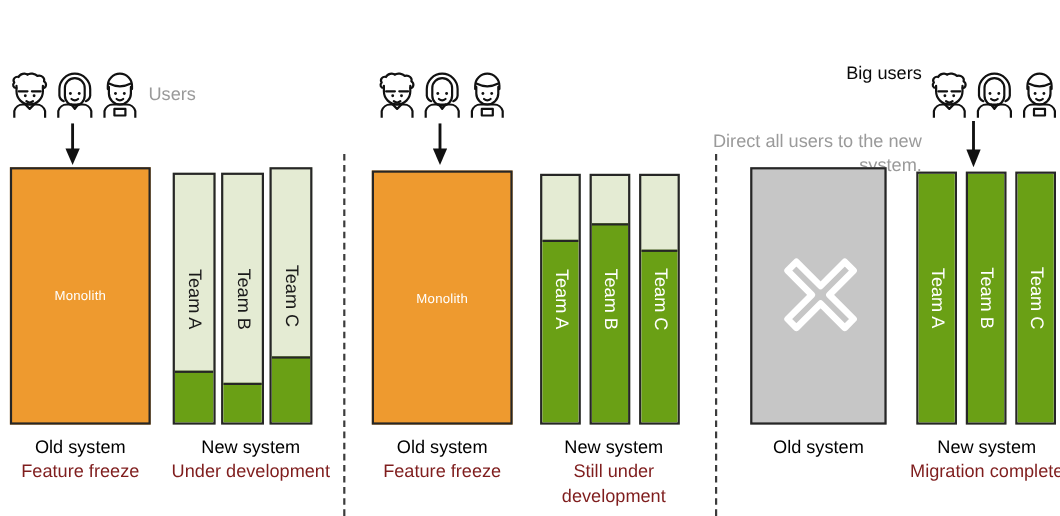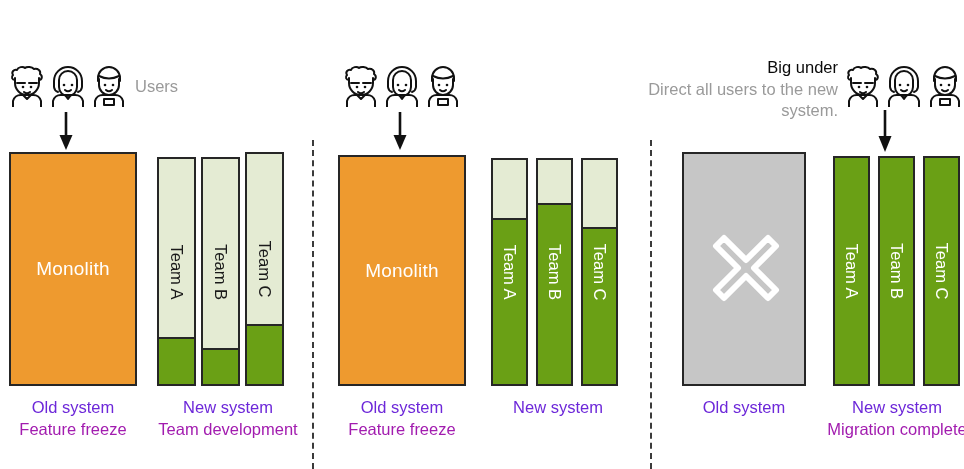--- a/index.html
+++ b/index.html
@@ -60,21 +60,21 @@
   }
   .box.mono {
     background: #ee9a2f;
     display: flex;
     align-items: center;
     justify-content: center;
   }
   .box.dead { background: #c6c6c6; }
   .mono-label {
     color: #ffffff;
-    font-size: 19px;
+    font-size: 12px;
     letter-spacing: 0.2px;
   }
   .teambar {
     position: absolute;
     box-sizing: border-box;
     border: 2px solid #262626;
     background: #e4ebd3;
     overflow: hidden;
   }
   .teambar .fill {
@@ -101,30 +101,30 @@
     line-height: 1;
   }
   .tlabel.dark { color: #1a1a1a; }
   .tlabel.light { color: #ffffff; }
   .cap {
     position: absolute;
     text-align: center;
     font-size: 16.5px;
     line-height: 1.33;
   }
-  .cap .strong { color: #6d28d9; display: block; }
-  .cap .sub { color: #a21caf; display: block; }
+  .cap .strong { color: #000000; display: block; }
+  .cap .sub { color: #7f1d1d; display: block; }
   .callout {
     position: absolute;
     text-align: right;
     font-size: 16.5px;
     line-height: 1.31;
   }
   .callout .strong { color: #0a0a0a; display: block; }
-  .callout .sub { color: #9a9a9a; display: block; }
+  .callout .sub { color: #9a9a9a; display: block; margin-top: 40px; }
   .xmark { position: absolute; }
 </style>
 </head>
 <body>
 
 <div class="stage">
 
 
   <div class="panel" style="left:0;width:312px;">
 
@@ -189,21 +189,21 @@
       <div class="fill" style="height:26%;"></div>
       <span class="tlabel dark">Team C</span>
     </div>
 
     <div class="cap" style="left:0px;top:397px;width:146px;">
       <span class="strong">Old system</span>
       <span class="sub">Feature freeze</span>
     </div>
     <div class="cap" style="left:148px;top:397px;width:160px;">
       <span class="strong">New system</span>
-      <span class="sub">Team development</span>
+      <span class="sub">Under development</span>
     </div>
   </div>
 
   <div class="divider" style="left:312px;"></div>
 
   <div class="panel" style="left:320px;width:325px;">
 
     <div class="people" style="left:22px;top:63px;">
       <svg class="person" viewBox="0 0 38 44">
         <g fill="none" stroke="#111" stroke-width="2" stroke-linejoin="round" stroke-linecap="round">
@@ -263,29 +263,30 @@
       <div class="fill" style="height:70%;"></div>
       <span class="tlabel light">Team C</span>
     </div>
 
     <div class="cap" style="left:8px;top:397px;width:148px;">
       <span class="strong">Old system</span>
       <span class="sub">Feature freeze</span>
     </div>
     <div class="cap" style="left:158px;top:397px;width:160px;">
       <span class="strong">New system</span>
+      <span class="sub">Still under development</span>
     </div>
   </div>
 
   <div class="divider" style="left:650px;"></div>
 
   <div class="panel" style="left:656px;width:308px;">
 
     <div class="callout" style="left:-10px;top:57px;width:192px;">
-      <span class="strong">Big under</span>
+      <span class="strong">Big users</span>
       <span class="sub">Direct all users to the new system.</span>
     </div>
 
     <div class="people" style="left:188px;top:63px;">
       <svg class="person" viewBox="0 0 38 44">
         <g fill="none" stroke="#111" stroke-width="2" stroke-linejoin="round" stroke-linecap="round">
           <path d="M7 17 C4 17 3 14 5 12 C3 9 6 6 9 7 C10 4 15 3 17 5 C19 3 24 4 26 6 C30 5 33 8 32 11 C35 13 34 17 31 17"></path>
           <path d="M7 15 v5 a12 12 0 0 0 24 0 v-5"></path>
           <path d="M9 20 h8 M21 20 h8"></path>
           <circle cx="15" cy="24" r="1.3" fill="#111" stroke="none"></circle>

